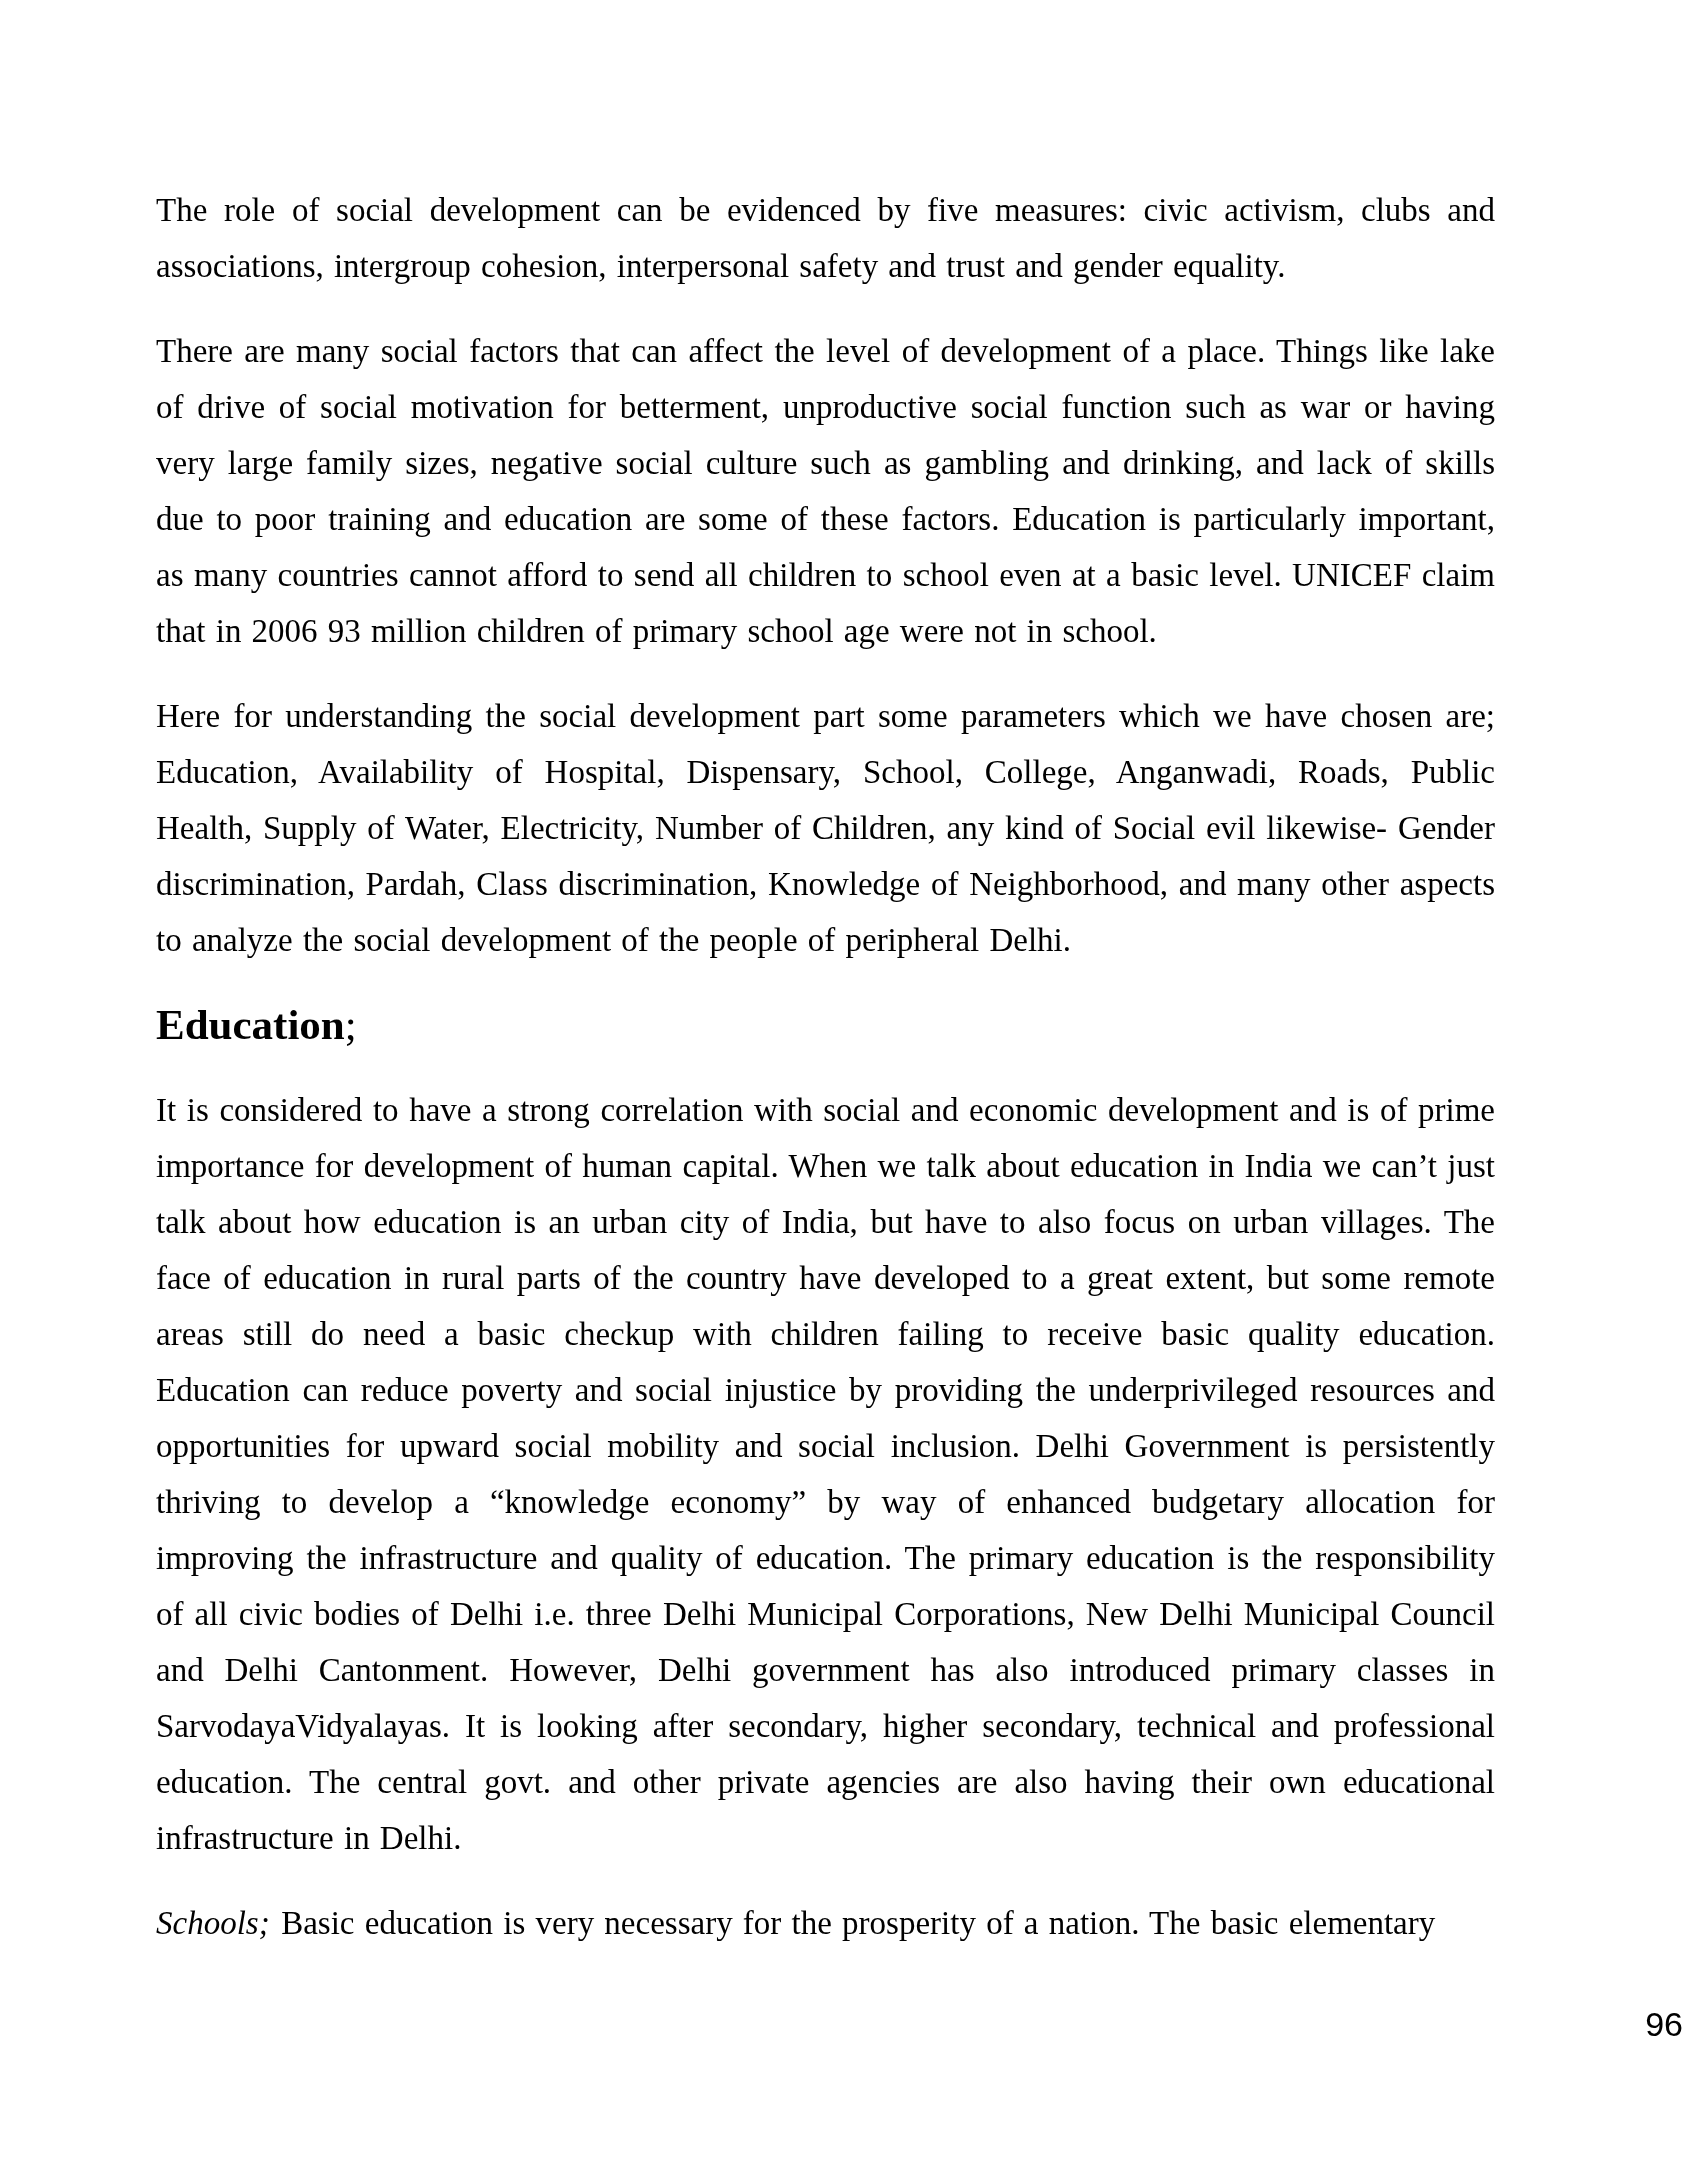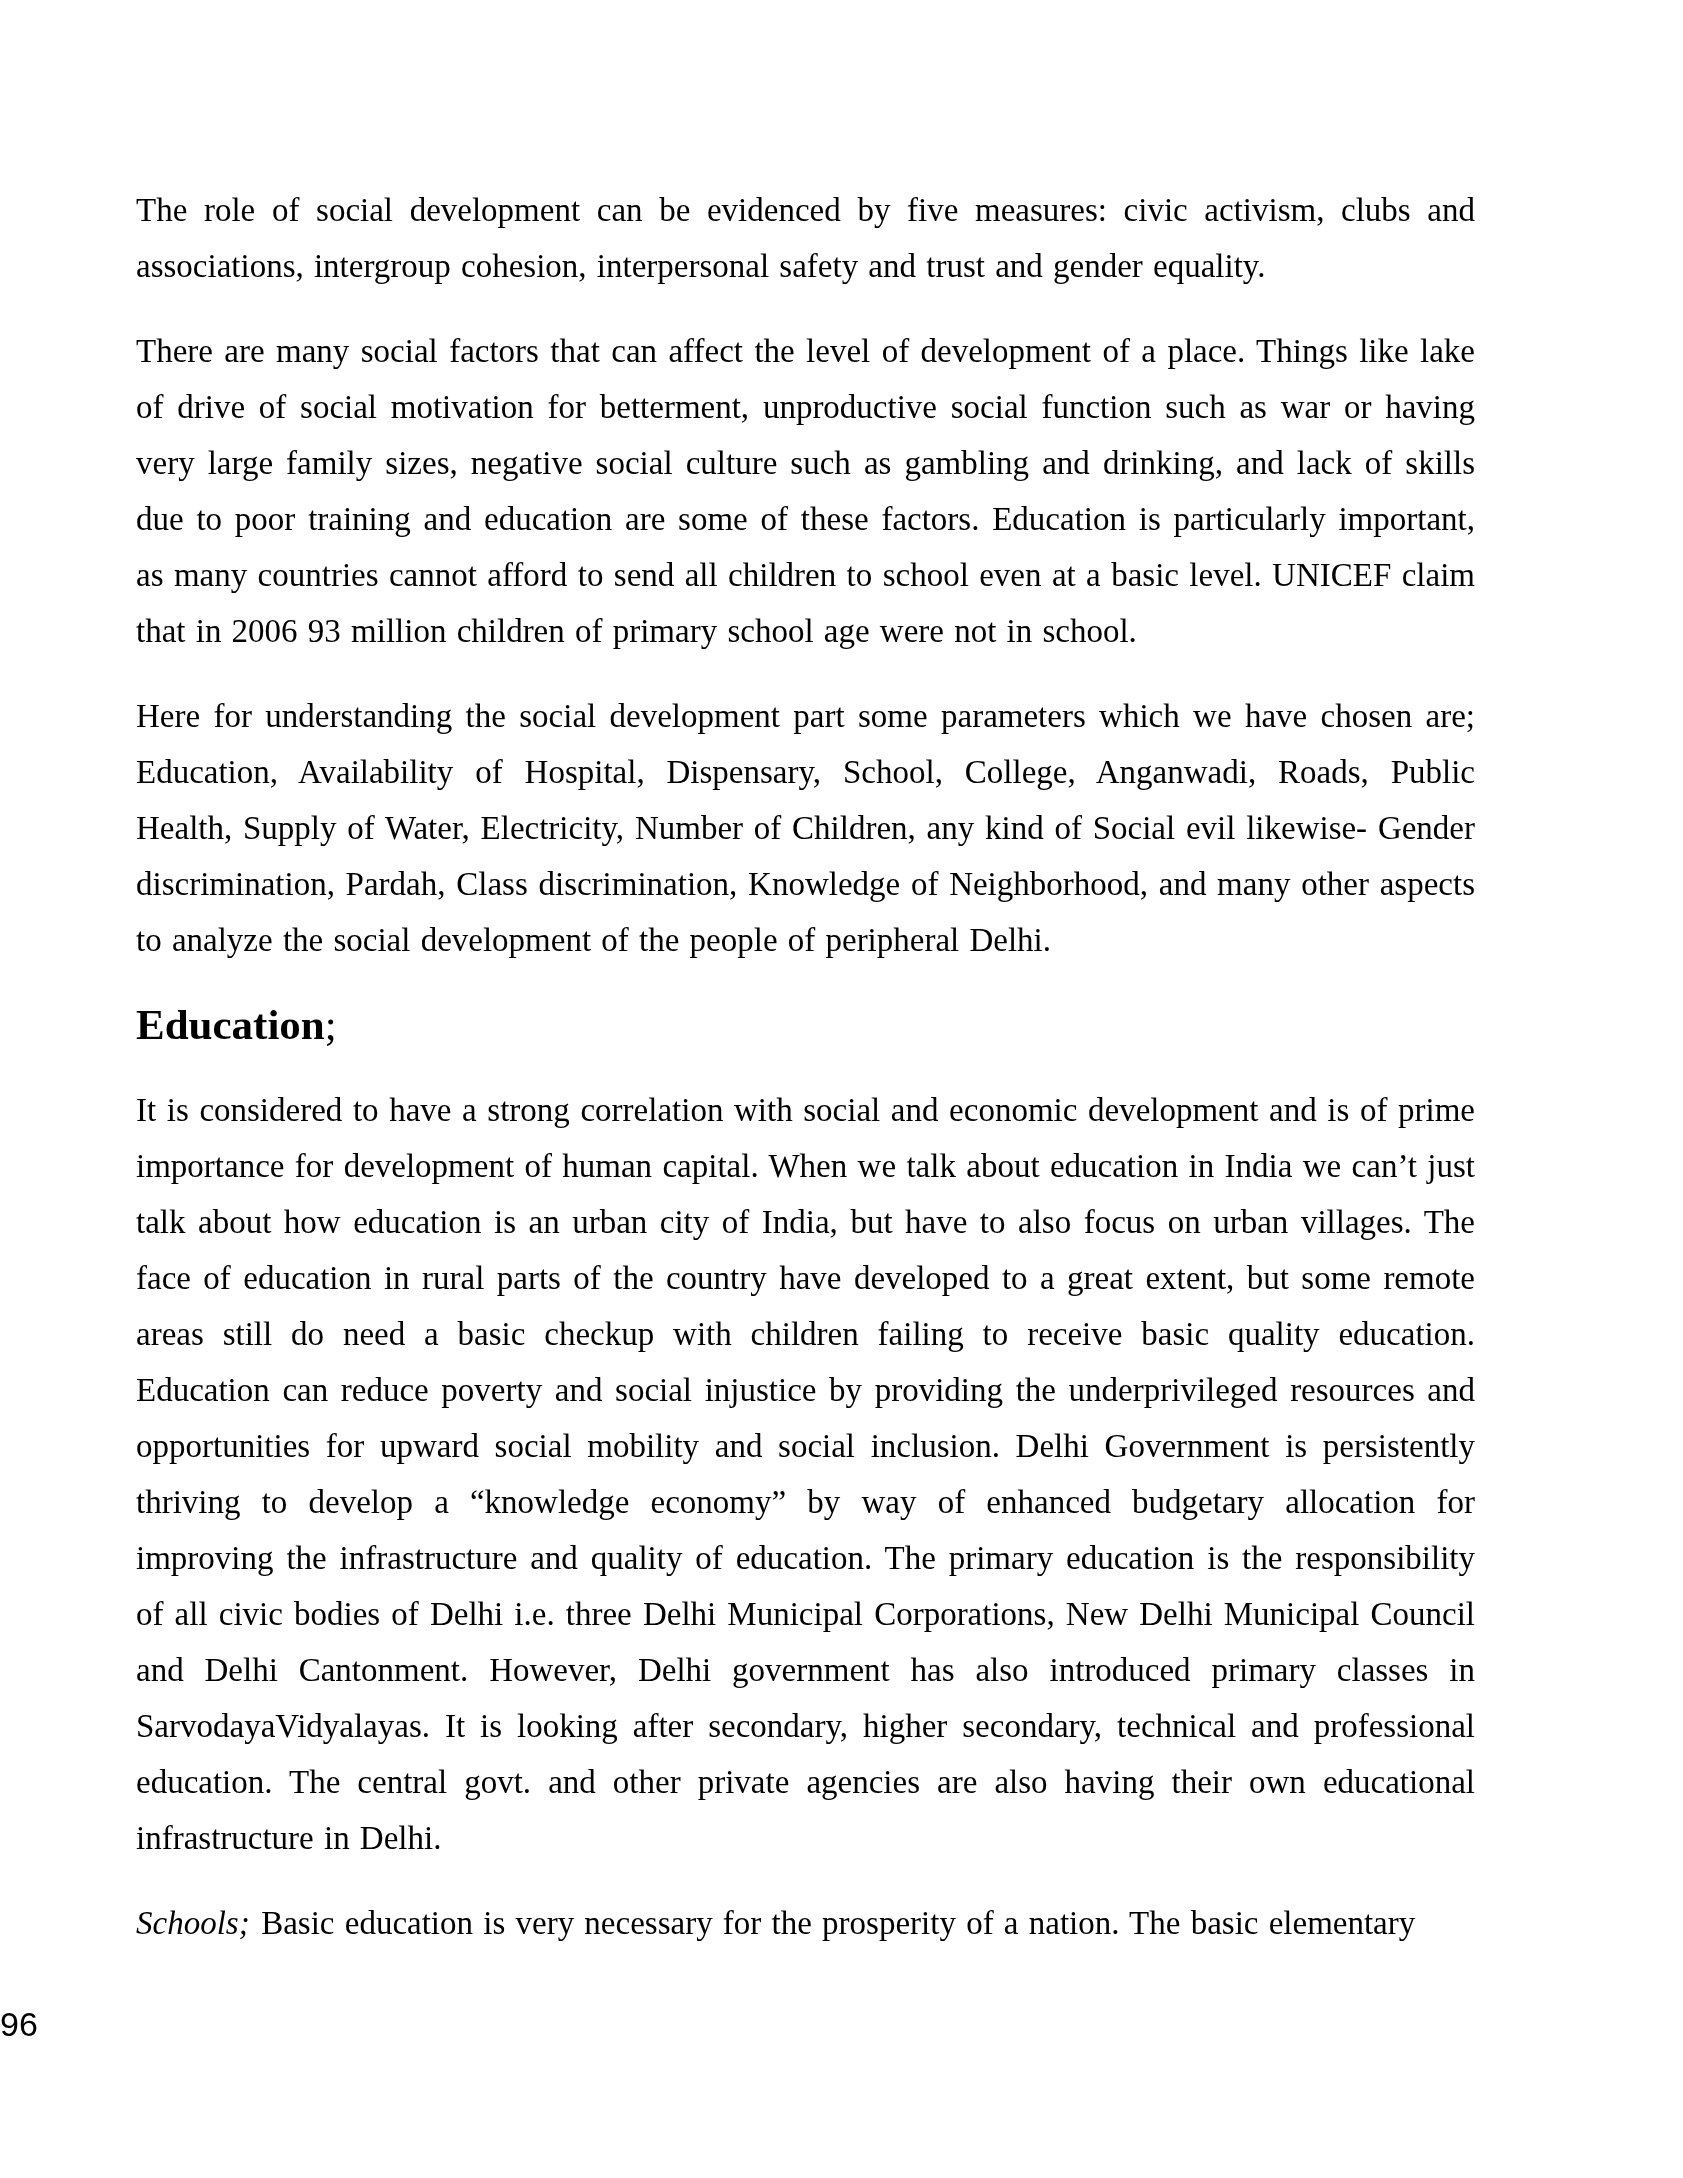--- a/index.html
+++ b/index.html
@@ -11,21 +11,21 @@
     position: relative;
     width: 1683px;
     height: 2178px;
     background: #ffffff;
     color: #000000;
     font-family: "Liberation Serif", serif;
     overflow: hidden;
   }
   .content {
     position: absolute;
-    left: 136px;
+    left: 156px;
     top: 182px;
     width: 1339px;
   }
   p.body-para {
     font-size: 33px;
     line-height: 56px;
     text-align: justify;
     margin: 0 0 29px 0;
     word-spacing: 0.06em;
   }
@@ -39,21 +39,21 @@
   .schools-label {
     font-weight: normal;
     font-style: italic;
     margin-right: 0.35em;
   }
   .page-number {
     position: absolute;
     top: 2002px;
     left: 0;
     width: 100%;
-    text-align: left;
+    text-align: right;
     font-family: "Liberation Sans", sans-serif;
     font-size: 34px;
     line-height: 44px;
     color: #000000;
   }
 </style>
 </head>
 <body>
 
 <div class="page">

